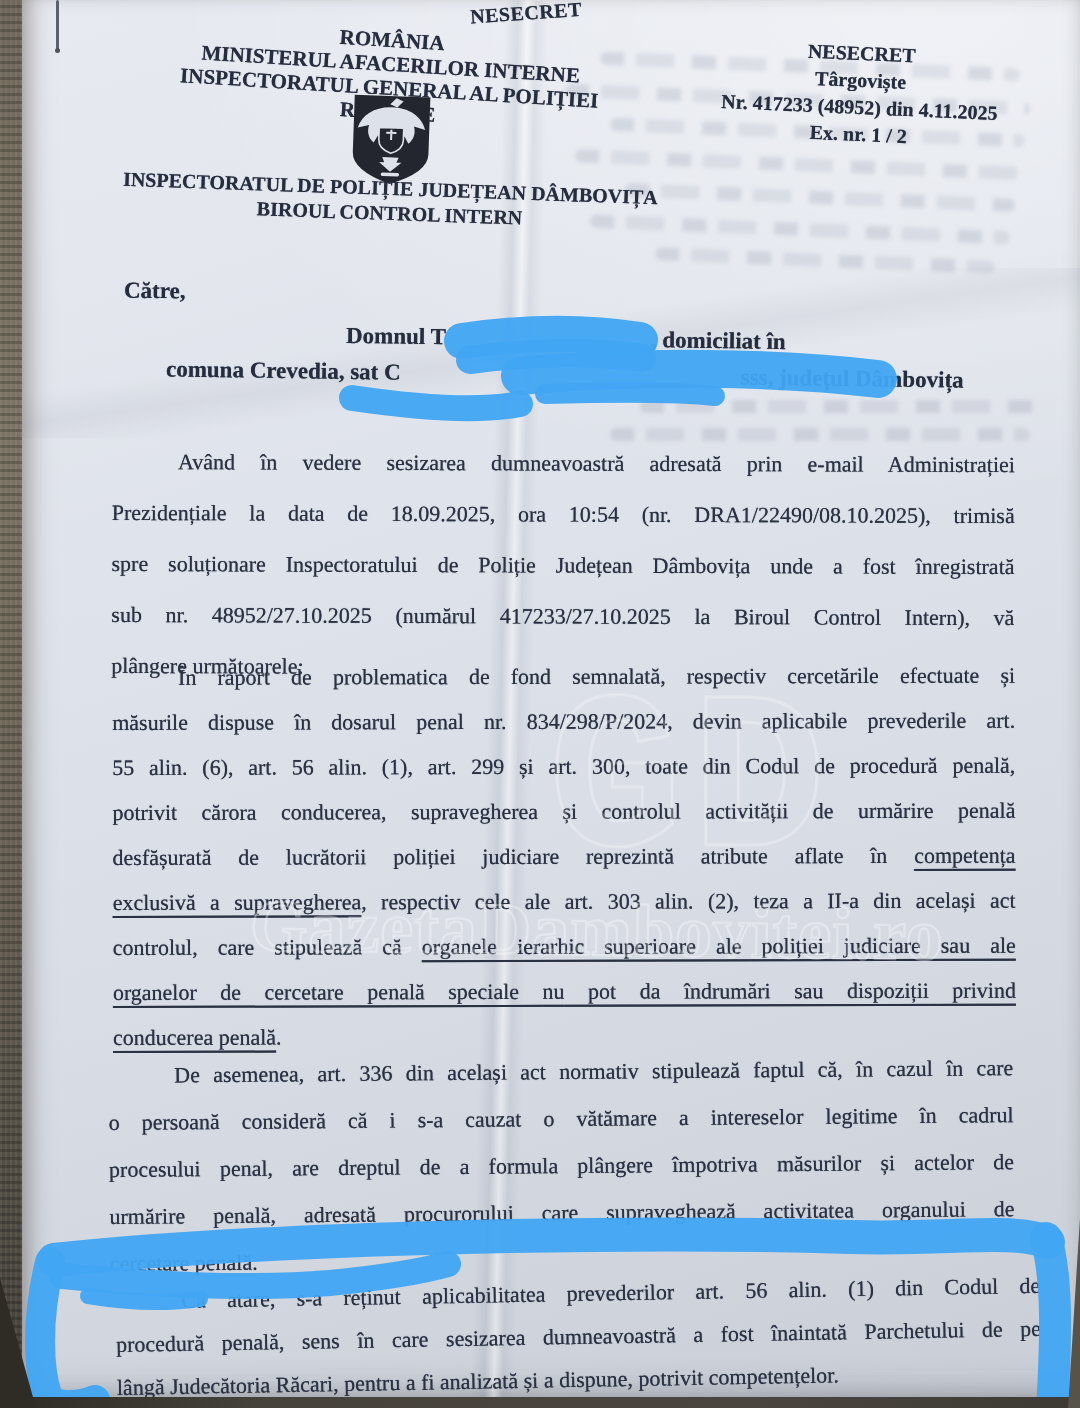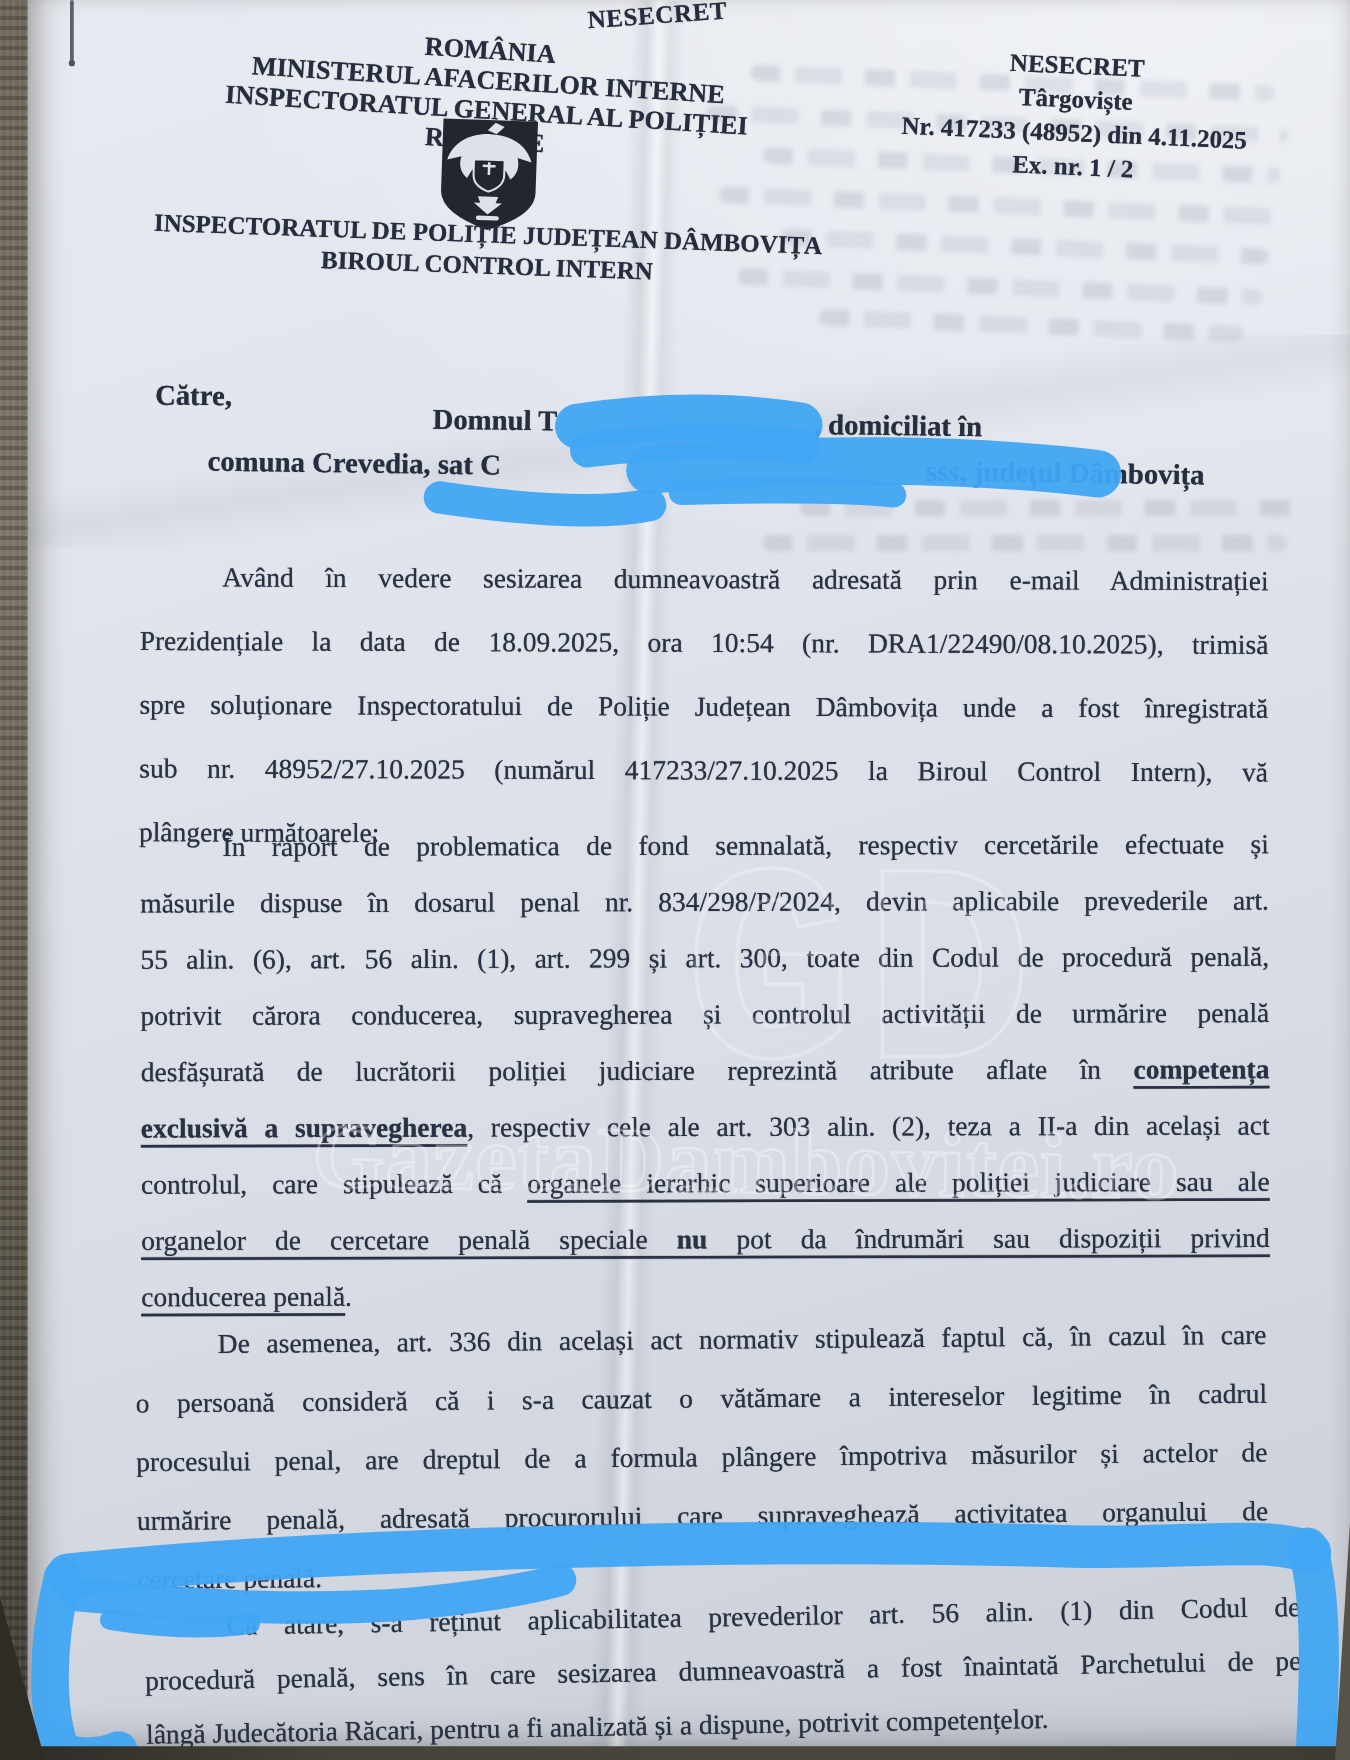--- a/index.html
+++ b/index.html
@@ -37,21 +37,21 @@
   .ghost-a{transform:rotate(2.3deg);}
   
   .txt{position:absolute;color:#262d3e;text-shadow:0 0 .7px rgba(42,49,66,.8);z-index:3;}
   .bold{font-weight:700;}
   .center{text-align:center;}
   .par{position:absolute;color:#2a3142;text-shadow:0 0 .7px rgba(42,49,66,.85);z-index:3;
        font-size:22px;transform-origin:left top;}
   .line{width:100%;box-sizing:border-box;text-align:justify;text-align-last:justify;white-space:nowrap;}
   .line.ind{padding-left:66px;}
   .line.last{text-align-last:left;}
-  span.b,span.bu{font-weight:700;}
+  span.b,span.bu{font-weight:400;}
   span.u,span.bu{text-decoration:underline;text-decoration-thickness:1.8px;text-underline-offset:6px;}
   
   .wm{position:absolute;z-index:4;pointer-events:none;color:transparent;font-weight:700;white-space:nowrap;}
   .wm-gd{left:548px;top:658px;font-size:225px;letter-spacing:8px;opacity:.42;font-family:Liberation Mono, monospace;
     -webkit-text-stroke:3px rgba(255,255,255,.60);}
   .wm-site{left:250px;top:888px;font-size:74px;letter-spacing:1px;opacity:.50;transform:rotate(.8deg);
     -webkit-text-stroke:2.2px rgba(255,255,255,.65);}
   
   .marker-svg{position:absolute;left:0;top:0;z-index:6;pointer-events:none;}
 </style>
@@ -102,21 +102,21 @@
     <div>BIROUL CONTROL INTERN</div>
   </div>
 
   <div class="txt bold center" style="left:690px;top:40px;width:340px;font-size:20px;line-height:27px;transform:rotate(2.5deg);">
     <div>NESECRET</div>
     <div>Târgoviște</div>
     <div>Nr. 417233 (48952) din 4.11.2025</div>
     <div>Ex. nr. 1 / 2</div>
   </div>
 
-  <div class="txt bold" style="left:124px;top:304px;font-size:23px;transform:rotate(.5deg);">Către,</div>
+  <div class="txt bold" style="left:124px;top:278px;font-size:23px;transform:rotate(.5deg);">Către,</div>
 
   <div class="txt bold" style="left:346px;top:326px;font-size:23px;transform:rotate(.8deg);white-space:nowrap;">
     <span>Domnul T</span><span style="display:inline-block;width:205px;"></span><span>, domiciliat în</span>
   </div>
 
   <div class="txt bold" style="left:166px;top:362px;font-size:23px;transform:rotate(.8deg);white-space:nowrap;">
     <span>comuna Crevedia, sat C</span><span style="display:inline-block;width:340px;"></span><span>sss, județul Dâmbovița</span>
   </div>
 
   <div class="par" style="left:112px;top:436px;width:903px;line-height:51px;transform:rotate(.2deg);">

